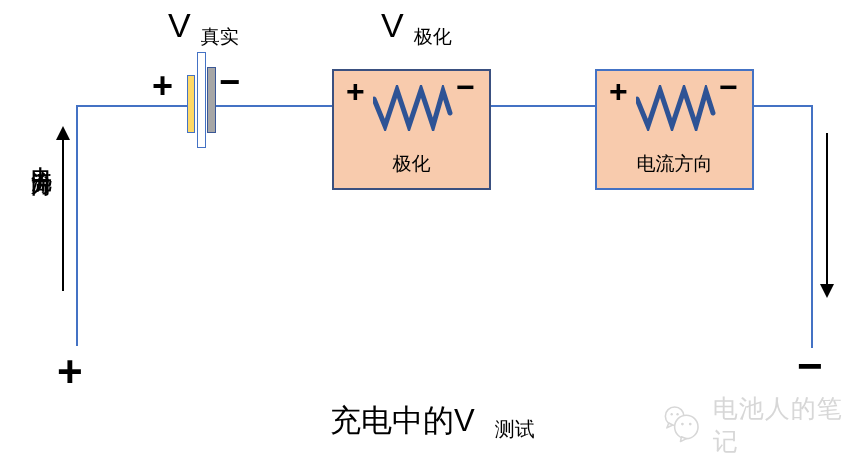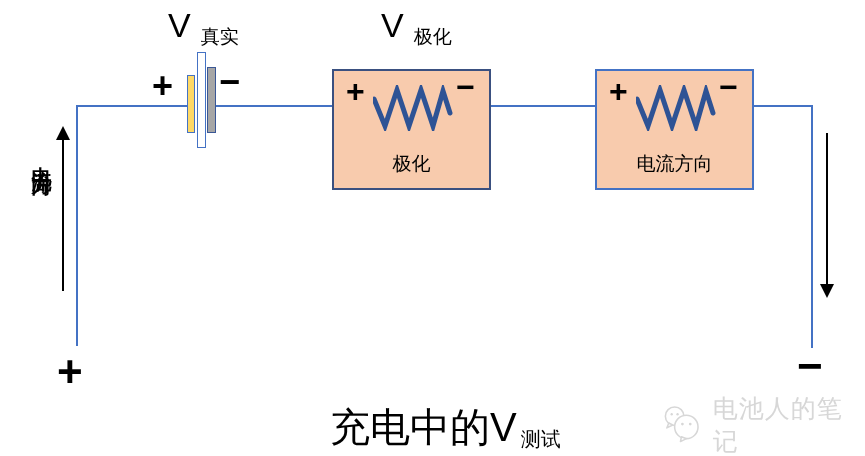--- a/index.html
+++ b/index.html
@@ -36,22 +36,22 @@
   .arrow-head.up{border-bottom:14px solid #000;}
   .arrow-head.down{border-top:14px solid #000;}
   .vert-text{
     position:absolute;writing-mode:vertical-rl;text-orientation:upright;
     font-size:20px;letter-spacing:3px;line-height:1;font-weight:bold;
   }
   
   .terminal{position:absolute;font-size:44px;font-weight:bold;line-height:1;}
   
   .caption{position:absolute;left:330px;top:400px;white-space:nowrap;}
-  .caption-main{font-size:40px;}
-  .caption-sub{font-size:20px;margin-left:4px;position:relative;top:5px;}
+  .caption-main{font-size:31px;}
+  .caption-sub{font-size:20px;margin-left:20px;position:relative;top:5px;}
   
   .watermark{position:absolute;left:660px;top:392px;display:flex;align-items:center;color:#d7d7d7;}
   .watermark-text{font-size:25px;letter-spacing:1px;margin-left:8px;text-shadow:0 1px 0 #ffffff;}
 </style>
 </head>
 <body>
 
 <div id="canvas">
 
   <div class="vlabel" style="left:168px;top:8px;">

